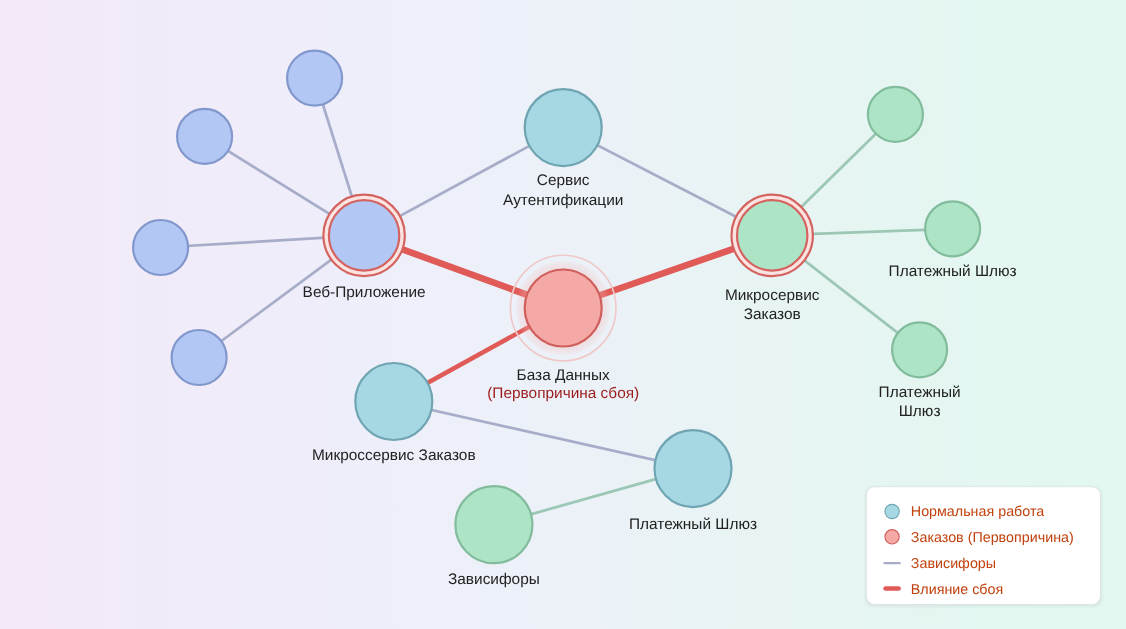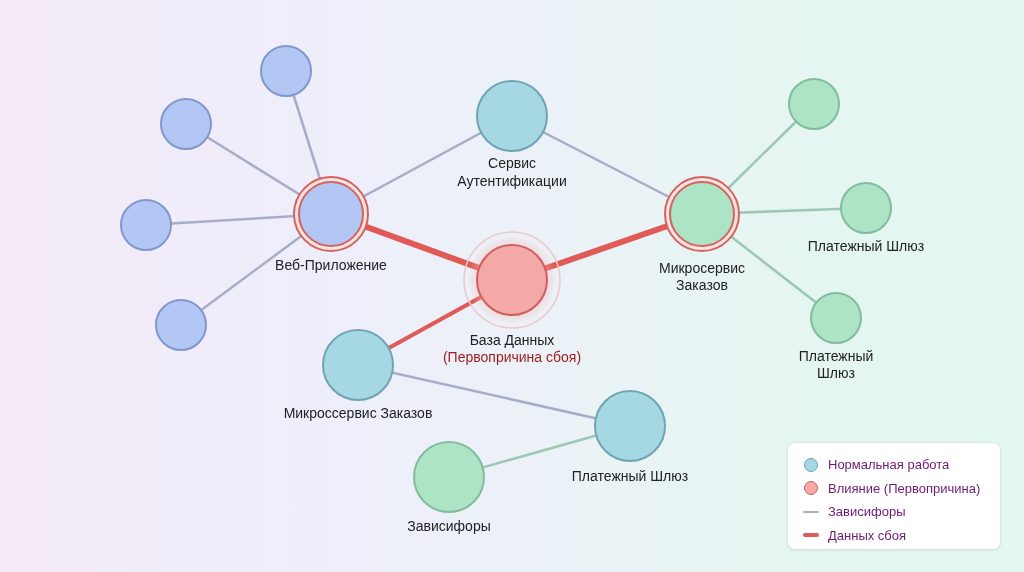--- a/index.html
+++ b/index.html
@@ -10,21 +10,21 @@
   }
   svg.graph { position:absolute; left:0; top:0; }
   .lbl { font-size:14px; fill:#222; font-family:"Liberation Sans","DejaVu Sans",sans-serif; }
   .lbl-red { font-size:14px; fill:#9b1c1c; font-family:"Liberation Sans","DejaVu Sans",sans-serif; }
   .legend {
     position:absolute; left:787px; top:442px; width:214px; height:108px;
     background:#ffffff; border:1px solid #dde3e8; border-radius:8px;
     box-shadow:0 1px 3px rgba(0,0,0,0.06);
     box-sizing:border-box; padding:10px 0 0 16px;
   }
-  .legend-row { display:flex; align-items:center; height:23.5px; font-size:13px; color:#701a75; }
+  .legend-row { display:flex; align-items:center; height:23.5px; font-size:13px; color:#c2410c; }
   .legend-dot { width:14px; height:14px; border-radius:50%; box-sizing:border-box; margin-right:10px; flex:none; }
   .legend-line { width:16px; margin-right:8px; flex:none; border-radius:2px; }
 </style>
 </head>
 <body>
 
 <svg class="graph" width="1024" height="572" viewBox="0 0 1024 572">
   <defs>
     <radialGradient id="dbHalo" cx="50%" cy="50%" r="50%">
       <stop offset="70%" stop-color="#f5b8b5" stop-opacity="0.55"></stop>
@@ -104,23 +104,23 @@
   <text class="lbl" x="449" y="531" text-anchor="middle">Зависифоры</text>
 </svg>
 
 <div class="legend">
   <div class="legend-row">
     <span class="legend-dot" style="background:#a6d8e4;border:1.5px solid #6fa4b2;"></span>
     <span>Нормальная работа</span>
   </div>
   <div class="legend-row">
     <span class="legend-dot" style="background:#f5a9a6;border:1.5px solid #cf5f5c;"></span>
-    <span>Влияние (Первопричина)</span>
+    <span>Заказов (Первопричина)</span>
   </div>
   <div class="legend-row">
     <span class="legend-line" style="height:2px;background:#a7adc9;margin-left:-1px;margin-right:9px;"></span>
     <span>Зависифоры</span>
   </div>
   <div class="legend-row">
     <span class="legend-line" style="height:4px;background:#e05a57;margin-left:-1px;margin-right:9px;"></span>
-    <span>Данных сбоя</span>
+    <span>Влияние сбоя</span>
   </div>
 </div>
 
 </body></html>

